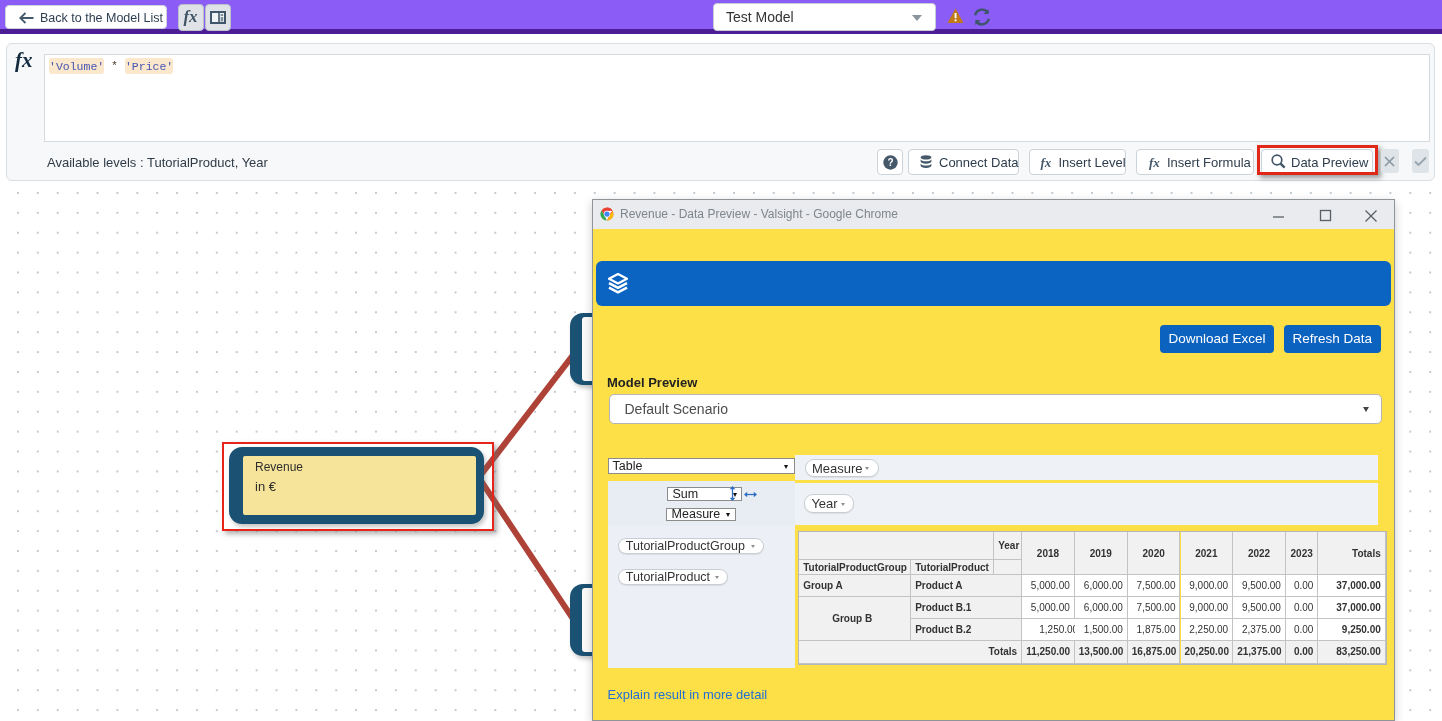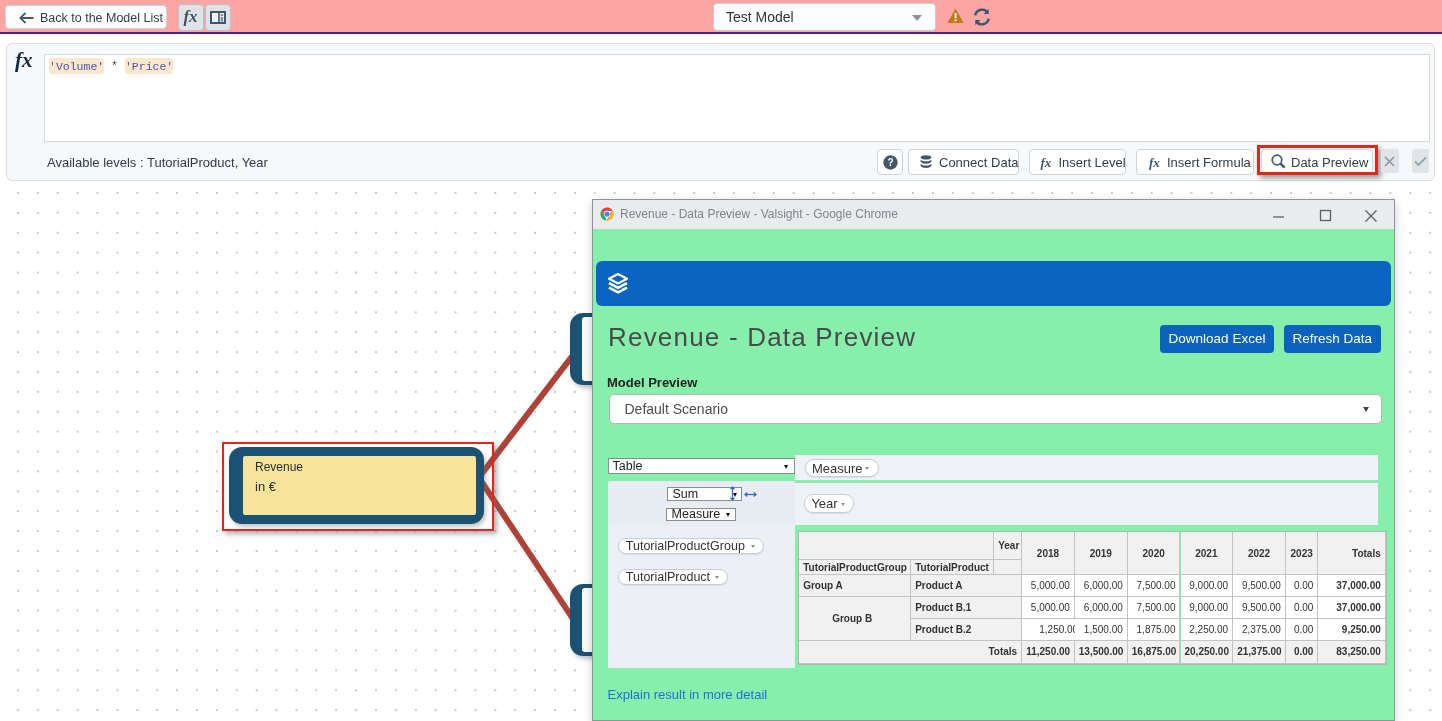--- a/index.html
+++ b/index.html
@@ -1,20 +1,20 @@
 <!DOCTYPE html>
 <html><head>
 <meta charset="utf-8">
 <style>
 * { margin:0; padding:0; box-sizing:border-box; }
 html,body { width:1442px; height:721px; }
 body { position:relative; font-family:"Liberation Sans",sans-serif; background:#fff; overflow:hidden; }
 
 
-#topbar { position:absolute; left:0; top:0; width:1442px; height:34px; background:#fca5a5; border-bottom:2px solid #4c1d95; }
+#topbar { position:absolute; left:0; top:0; width:1442px; height:34px; background:#8b5cf6; border-bottom:5px solid #4c1d95; }
 #backbtn { position:absolute; left:5px; top:5px; width:162px; height:24px; background:#fff; border:1px solid #cdd5da; border-radius:4px; color:#2d3e50; font-size:12.5px; white-space:nowrap; }
 #backbtn svg { position:absolute; left:13px; top:5.5px; }
 #backbtn span { position:absolute; left:34px; top:4.5px; }
 .tgl { position:absolute; top:4px; height:27px; background:#dfe3e7; border:1px solid #b9c2c9; border-radius:4px; }
 #fxbtn { left:177.5px; width:26px; font-family:"Liberation Serif",serif; font-style:italic; font-weight:bold; font-size:17px; color:#3e5366; text-align:center; line-height:24px; }
 #panelbtn { left:204.5px; width:26px; }
 #panelbtn svg { position:absolute; left:4.5px; top:6px; }
 #modelsel { position:absolute; left:713px; top:3px; width:223px; height:28px; background:#fff; border:1px solid #c6ced4; border-radius:4px; font-size:14px; color:#333; line-height:26px; padding-left:12px; }
 #modelsel .car { position:absolute; right:13px; top:11px; width:0; height:0; border-left:5px solid transparent; border-right:5px solid transparent; border-top:6px solid #8a949c; }
 
@@ -38,21 +38,21 @@
 .bnode { position:absolute; background:#1b5173; border-radius:13px; box-shadow:2px 3px 4px rgba(110,110,110,0.4); }
 .bnode .inner { position:absolute; background:#f6e49b; border-radius:2px; }
 
 #redbox { position:absolute; left:222px; top:442px; width:272px; height:89px; border:2px solid #e8231a; box-shadow:3px 3px 5px rgba(110,110,110,0.55); }
 #revnode { left:228.5px; top:446.5px; width:255.5px; height:77px; }
 #revnode .inner { left:14.5px; top:9.3px; width:233.3px; height:58.9px; }
 #revnode .t1 { position:absolute; left:26.5px; top:13px; font-size:12px; color:#2e2e2e; }
 #revnode .t2 { position:absolute; left:26.5px; top:32.5px; font-size:13px; color:#2e2e2e; }
 
 
-#win { position:absolute; left:592px; top:199px; width:803px; height:522px; background:#86efac; box-shadow:0 3px 9px rgba(0,0,0,0.2); }
+#win { position:absolute; left:592px; top:199px; width:803px; height:522px; background:#fde047; box-shadow:0 3px 9px rgba(0,0,0,0.2); }
 #winborder { position:absolute; left:592px; top:199px; width:803px; height:522px; border:1px solid #8f9499; pointer-events:none; z-index:50; }
 #titlebar { position:absolute; left:0; top:0; width:803px; height:30px; background:#e9ebee; }
 #titletxt { position:absolute; left:28px; top:8px; font-size:12px; color:#7f868d; }
 #urlbar { position:absolute; left:0; top:30px; width:803px; height:28px; background:#f6f7f8; border-bottom:1px solid #cfcfcf; }
 #urltxt { position:absolute; left:36px; top:6px; font-size:14px; color:#2b2e31; }
 #bluebar { position:absolute; left:3.5px; top:61.5px; width:795px; height:45px; background:#0b63c2; border-radius:6px; }
 #h1 { position:absolute; left:16px; top:123px; font-size:26px; color:#4a4a4a; letter-spacing:1.2px; }
 .bluebtn { position:absolute; top:126px; height:28px; background:#0b62bf; border-radius:4px; color:#fff; font-size:13.5px; text-align:center; }
 #lbl-ms { position:absolute; left:15px; top:176px; font-size:13px; font-weight:bold; color:#222; }
 #selscen { position:absolute; left:16.5px; top:195px; width:773px; height:30px; background:#fff; border:1px solid #b5b5b5; border-radius:5px; font-size:14px; color:#4d4d4d; line-height:28px; padding-left:15px; }
@@ -158,21 +158,20 @@
       <line x1="104.5" y1="2.5" x2="93.5" y2="13.5" stroke="#5a6066" stroke-width="1.3"></line>
     </svg>
   </div>
   <div id="bluebar">
     <svg width="20" height="21" viewBox="0 0 20 21" style="position:absolute;left:12px;top:12px;">
       <path d="M10 1 L19 5.7 10 10.4 1 5.7 Z" fill="none" stroke="#fff" stroke-width="2.2" stroke-linejoin="round"></path>
       <path d="M1 10.2 L10 14.9 19 10.2" fill="none" stroke="#fff" stroke-width="2.6"></path>
       <path d="M1 14.7 L10 19.4 19 14.7" fill="none" stroke="#fff" stroke-width="2.6"></path>
     </svg>
   </div>
-  <div id="h1">Revenue - Data Preview</div>
   <div class="bluebtn" style="left:568px;width:114px;line-height:28px;">Download Excel</div>
   <div class="bluebtn" style="left:691.5px;width:97.5px;line-height:28px;">Refresh Data</div>
   <div id="lbl-ms">Model Preview</div>
   <div id="selscen">Default Scenario<div class="blackcar" style="right:12px;top:12px;border-left-width:3.5px;border-right-width:3.5px;border-top-width:5px;border-top-color:#444;"></div></div>
 
   <div id="boxA"></div>
   <div id="boxB"></div>
   <div id="tablesel">Table<div class="blackcar" style="right:6px;top:5.5px;"></div></div>
   <div class="msel" style="left:53.4px;top:288px;width:75px;height:14px;line-height:12px;padding-left:4px;margin-left:22px;">Sum<div class="blackcar" style="right:4.5px;top:4.5px;"></div></div>
   <svg width="9" height="15" viewBox="0 0 9 15" style="position:absolute;left:136px;top:287px;">

